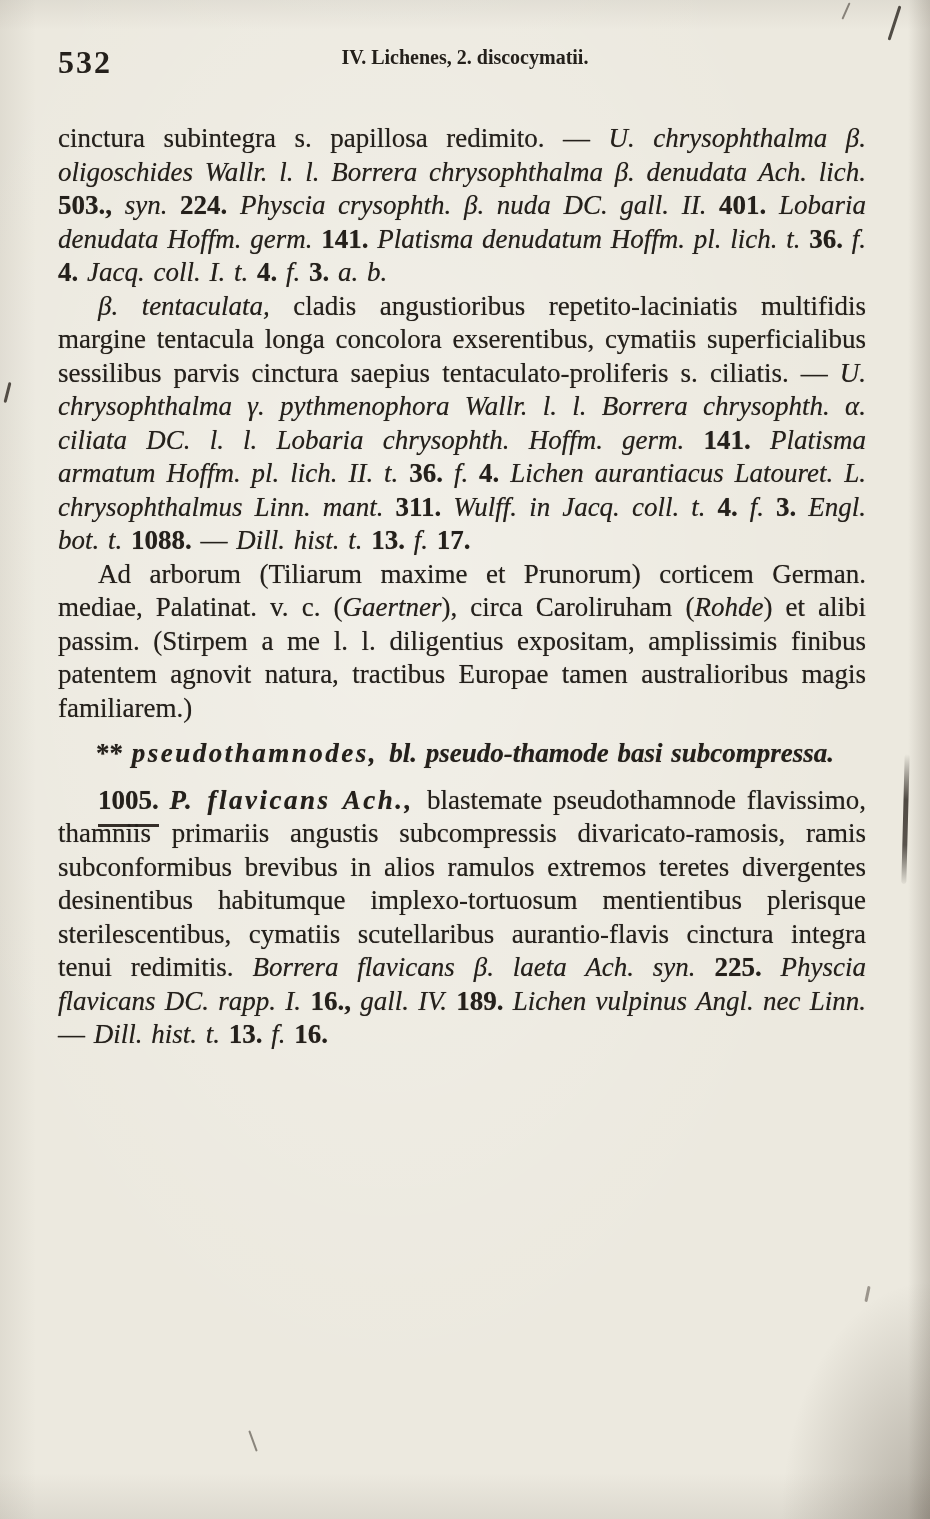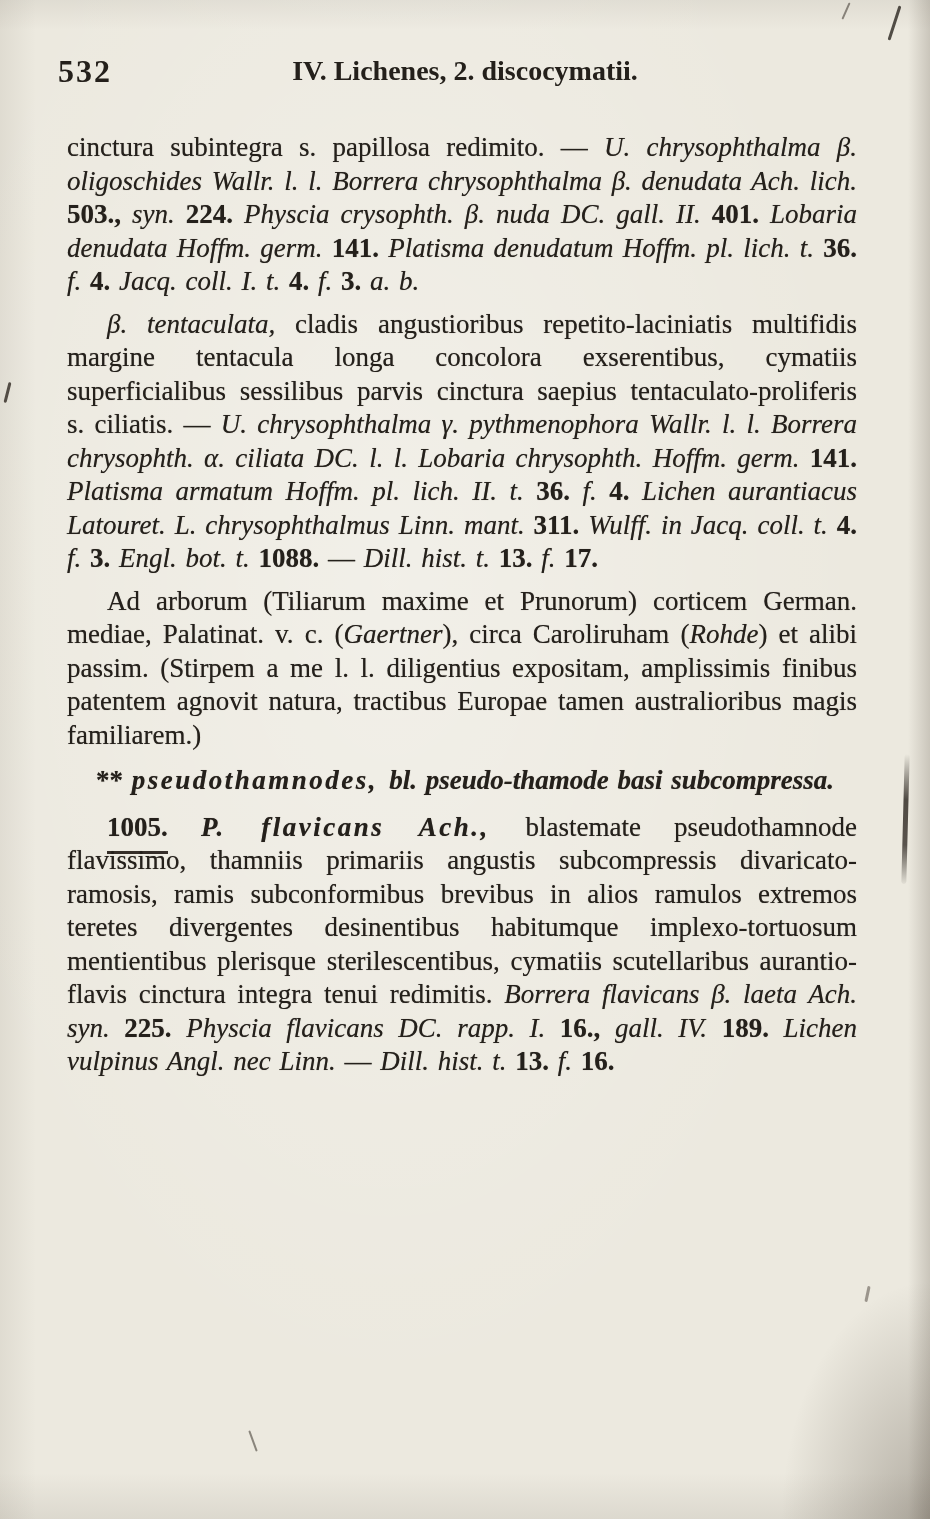--- a/index.html
+++ b/index.html
@@ -14,37 +14,37 @@
     overflow:hidden;
     color:var(--ink,#24201b);
     background-color:var(--paper,#ece9df);
     background-image:
       radial-gradient(ellipse at 42% 38%, rgba(255,255,255,0.30), rgba(0,0,0,0) 62%),
       linear-gradient(to right, rgba(110,100,85,0.10), rgba(0,0,0,0) 36px),
       linear-gradient(to left, rgba(80,70,58,0.22), rgba(0,0,0,0) 22px),
       linear-gradient(to top, rgba(80,70,58,0.10), rgba(0,0,0,0) 46px),
       linear-gradient(to bottom, rgba(80,70,58,0.08), rgba(0,0,0,0) 30px);
   }
-  .header { position:relative; height:104px;margin-top:9px; }
+  .header { position:relative; height:104px; }
   .page-number {
     position:absolute; left:58px; top:44px;
     font-size:32px; font-weight:700; letter-spacing:2px;
   }
   .running-header {
     position:absolute; left:0; right:0; top:46px;
-    text-align:center; font-size:28px; font-weight:700;
+    text-align:center; font-size:20px; font-weight:700;
   }
   .text-body {
     margin:18px 64px 0 58px;
     font-size:27px; line-height:33.5px;
     text-align:justify;
     word-spacing:2px;
     text-shadow:0 0 0.7px rgba(35,28,22,0.55);
   }
-  .para { margin:9px; }
+  .para { margin:0; }
   .para.indent { text-indent:40px; }
   .para.heading {
     margin:12px 0 13px 0;
     padding-left:84px; text-indent:-46px;
     text-align:left;
   }
   .seg-r { font-style:normal; }
   .seg-i { font-style:italic; }
   .seg-n { font-weight:700; }
   .seg-b { font-weight:700; }

